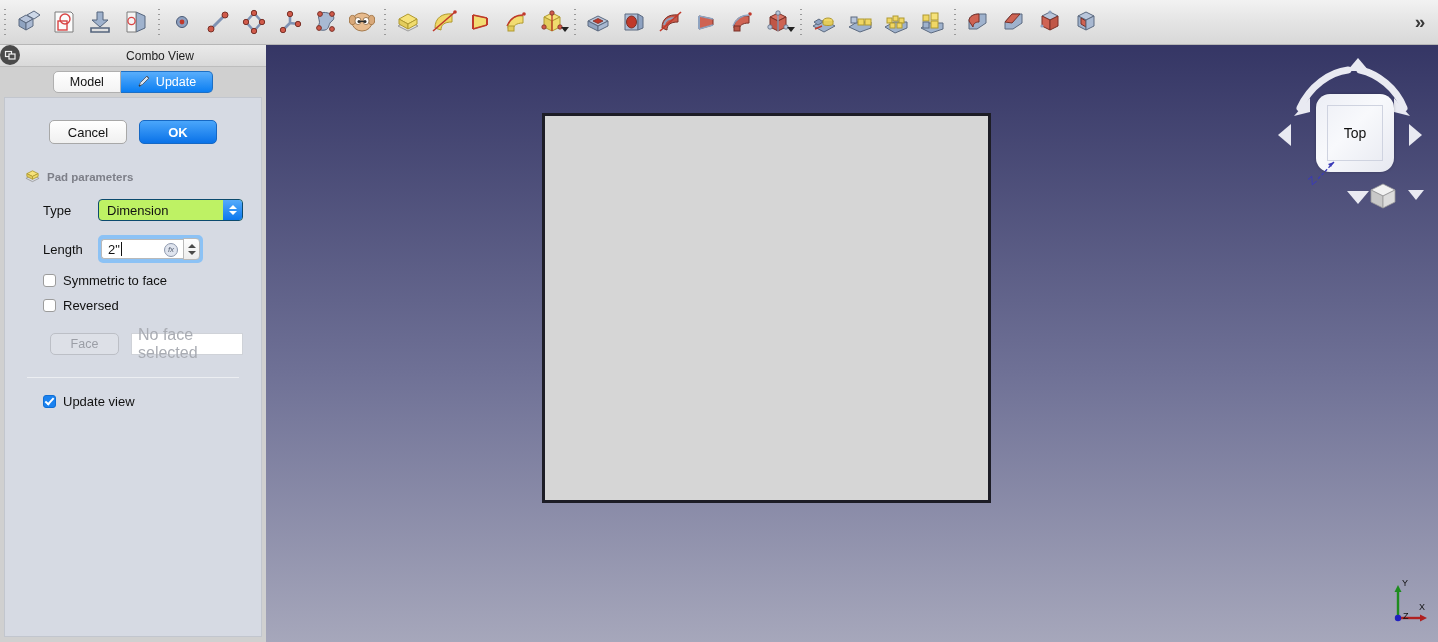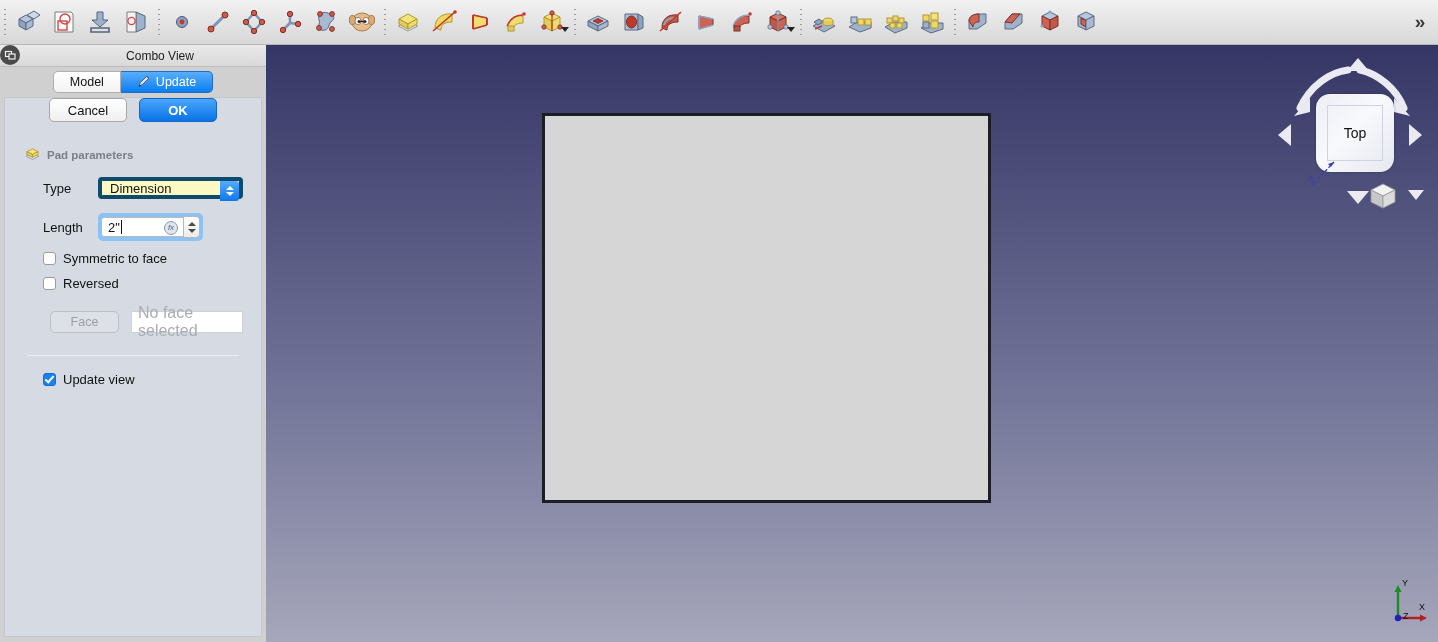--- a/index.html
+++ b/index.html
@@ -76,21 +76,21 @@
     color: #fff; border-color: #1d6fc4;
   }
 
   .panel-body {
     margin: 4px 4px 0 4px; height: 540px;
     background: #d6dae3;
     border: 1px solid #c2c6ce;
     position: relative;
   }
 
-  .btnrow { display: flex; justify-content: center; gap: 12px; }
+  .btnrow { display: flex; justify-content: center; gap: 12px; padding-top: 22px; }
   .btn {
     height: 24px; min-width: 78px; padding: 0 14px; font-size: 13px;
     border-radius: 5px; display: flex; align-items: center; justify-content: center;
     border: 1px solid #a8a8a8; background: linear-gradient(to bottom,#ffffff,#f0f0f0);
     color: #111;
   }
   .btn.primary {
     background: linear-gradient(to bottom,#4aa6fb,#0a72e8);
     border-color: #1668c4; color: #fff; font-weight: bold;
   }
@@ -98,21 +98,21 @@
   .group-hdr {
     display: flex; align-items: center; gap: 7px;
     margin: 24px 0 0 20px; font-size: 11.5px; font-weight: bold; color: #7d7f88;
   }
 
   .frow { display: flex; align-items: center; margin-left: 38px; margin-top: 14px; }
   .flabel { width: 55px; font-size: 13px; color: #111; }
 
   .combo {
     width: 145px; height: 22px; border-radius: 4px;
-    border: 4px solid #0c4a6e; background: #fef9c3;
+    border: 1px solid #0c4a6e; background: #bef264;
     display: flex; align-items: center; position: relative;
     padding-left: 8px; font-size: 13px; color: #111;
   }
   .combo-arrow {
     position: absolute; right: 0; top: 0; width: 19px; height: 20px;
     border-radius: 0 3px 3px 0;
     background: linear-gradient(to bottom,#56abfb,#0c78ee);
     display: flex; flex-direction: column; align-items: center; justify-content: center; gap: 2px;
   }
   .combo-arrow i {

